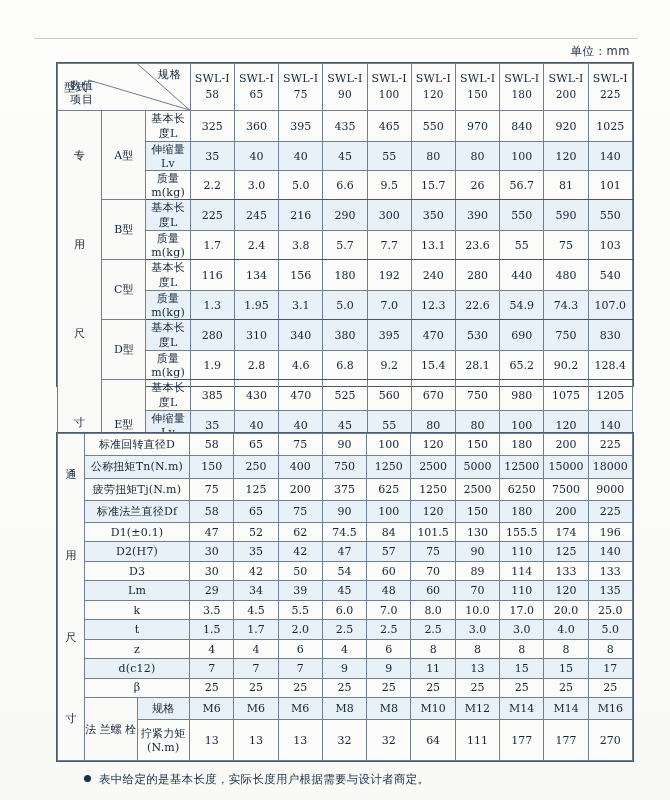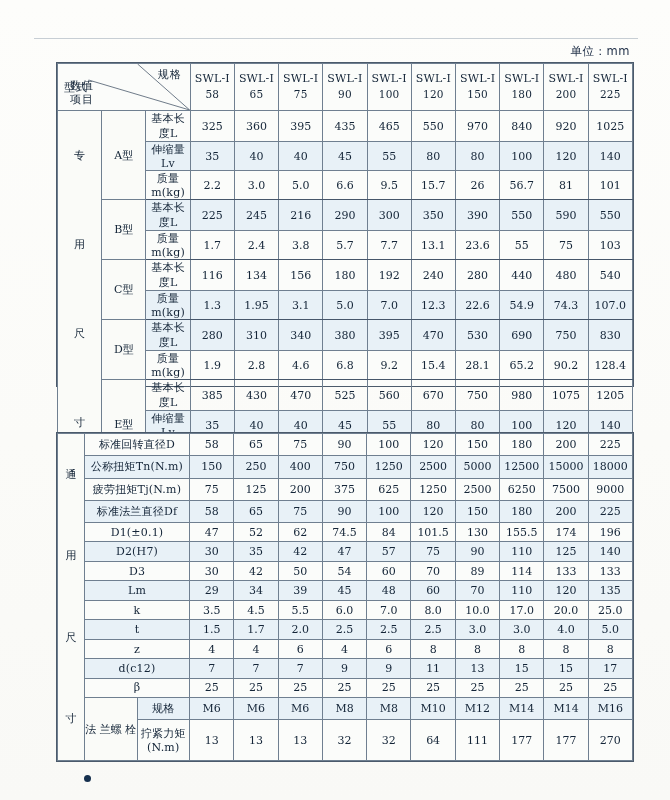--- a/index.html
+++ b/index.html
@@ -624,16 +624,16 @@
             <td class="num">111</td>
             <td class="num">177</td>
             <td class="num">177</td>
             <td class="num">270</td>
           </tr>
         </tbody>
     </table>
   </div>
 
   <div class="footnote">
-    <span class="bullet"></span>
+    <span class="bullet"></span><span>表中给定的是基本长度，实际长度用户根据需要与设计者商定。</span>
   </div>
 
 </div>
 
 </body></html>

